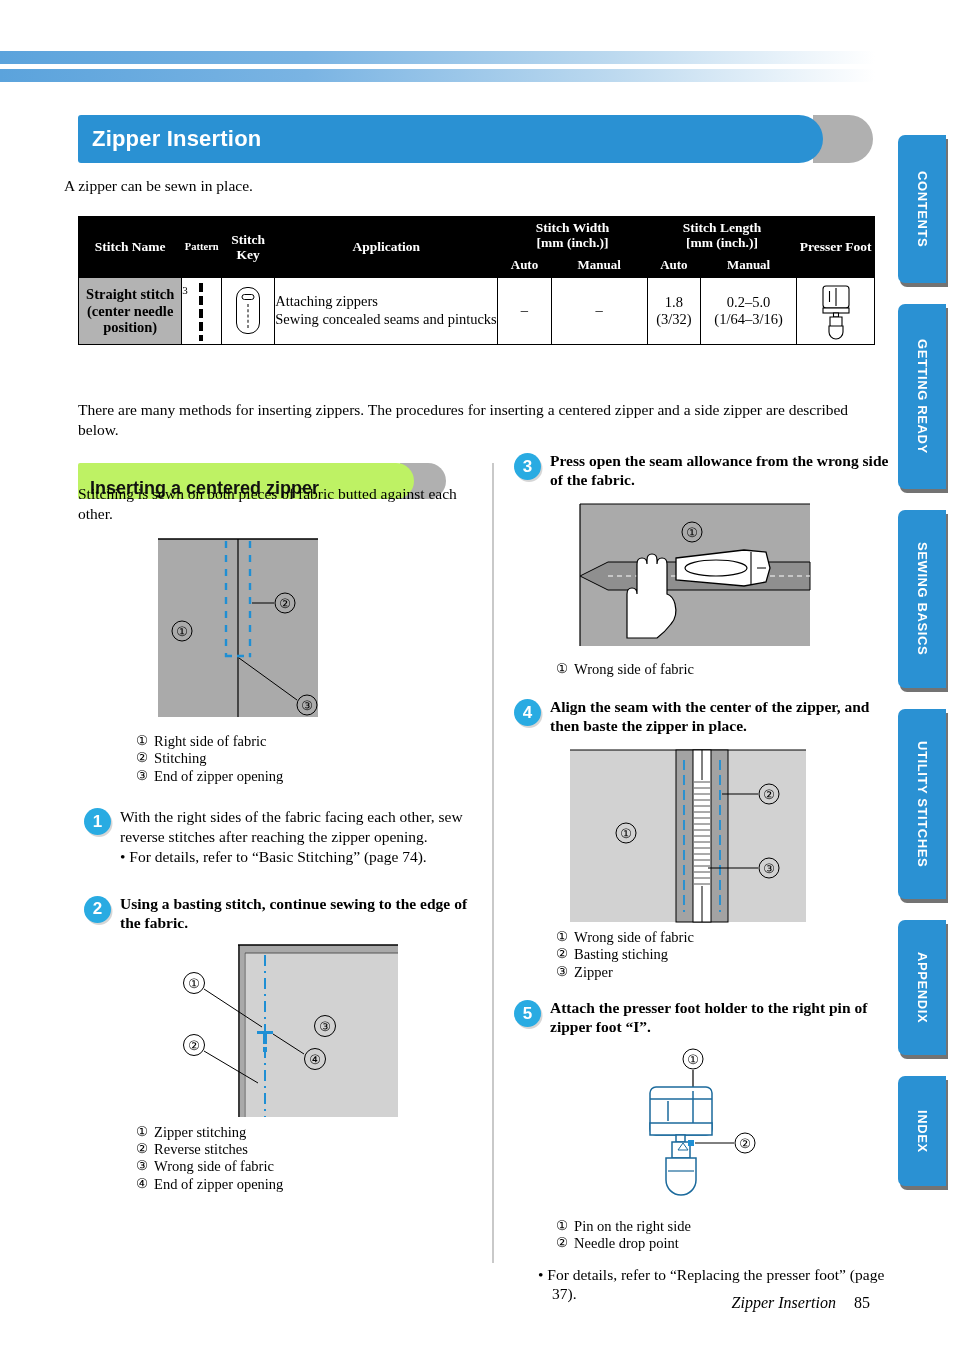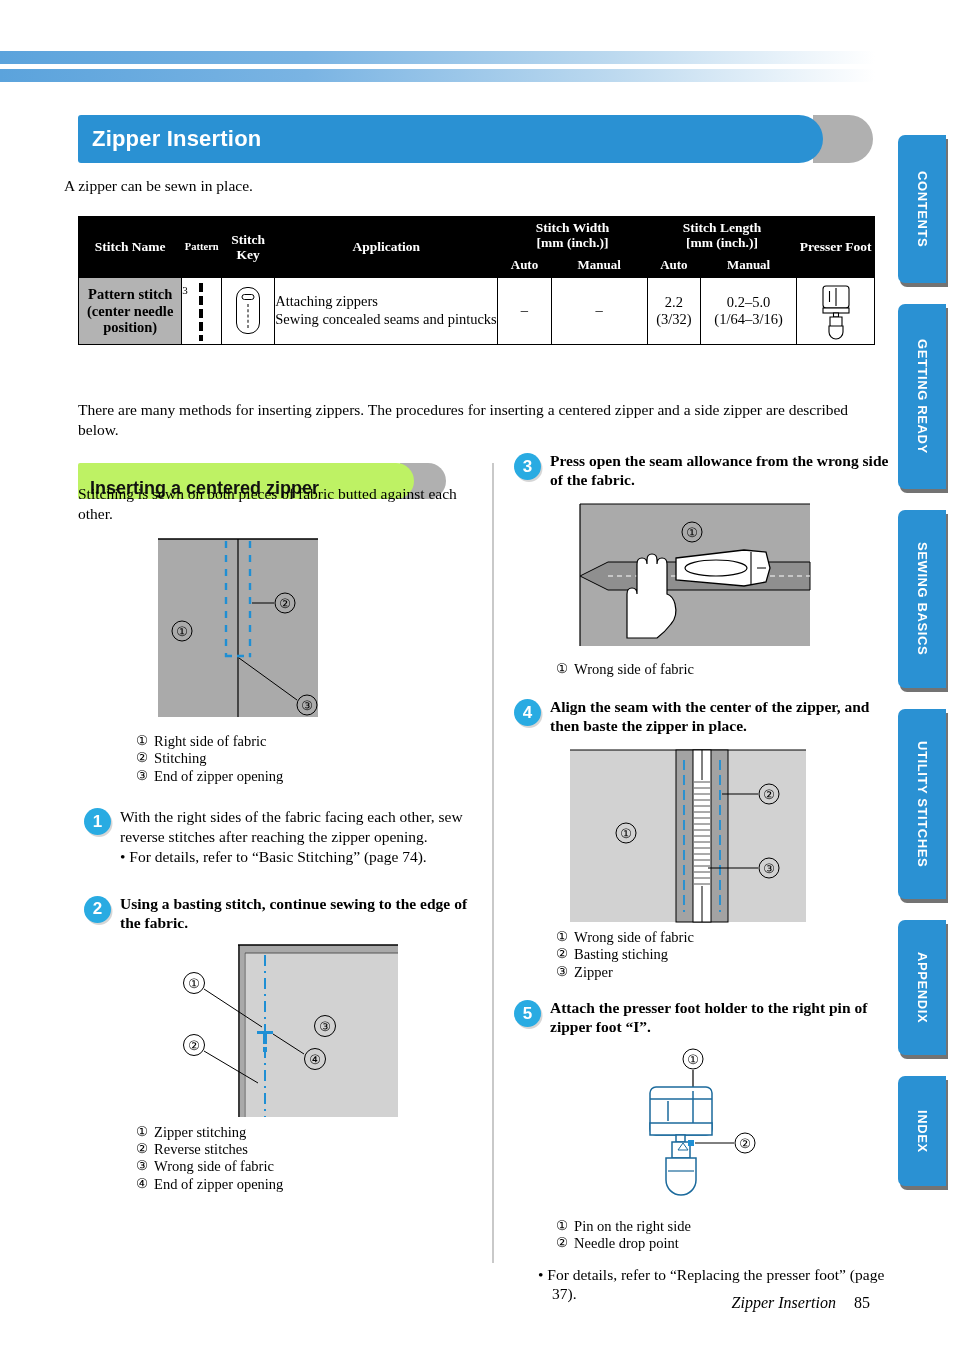--- a/index.html
+++ b/index.html
@@ -208,21 +208,21 @@
     </tr>
     <tr>
       <th class="sub" style="width:52px">Auto</th>
       <th class="sub" style="width:94px">Manual</th>
       <th class="sub" style="width:52px">Auto</th>
       <th class="sub" style="width:94px">Manual</th>
     </tr>
   </thead>
   <tbody>
     <tr>
-      <td class="c-name">Pattern stitch (center needle position)</td>
+      <td class="c-name">Straight stitch (center needle position)</td>
       <td class="c-pattern">
         <div class="pat-box">
           <div class="pat-num">3</div>
           <div class="pat-stitch">
             <div class="pat-seg" style="top:0px;height:9px"></div>
             <div class="pat-seg" style="top:13px;height:9px"></div>
             <div class="pat-seg" style="top:26px;height:9px"></div>
             <div class="pat-seg" style="top:39px;height:9px"></div>
             <div class="pat-seg" style="top:52px;height:6px"></div>
           </div>
@@ -234,21 +234,21 @@
           <div class="key-dash"></div>
         </div>
       </td>
       <td class="c-app">
         <div>Attaching zippers</div>
         <div>Sewing concealed seams and pintucks</div>
       </td>
       <td class="c-val">–</td>
       <td class="c-val">–</td>
       <td class="c-val">
-        <div>2.2</div>
+        <div>1.8</div>
         <div>(3/32)</div>
       </td>
       <td class="c-val">
         <div>0.2–5.0</div>
         <div>(1/64–3/16)</div>
       </td>
       <td class="c-foot">
         <svg class="pf-icon" viewBox="0 0 40 58">
           <g fill="#fff" stroke="#000" stroke-width="1.1">
             <rect x="7" y="4" width="26" height="22" rx="3"></rect>

